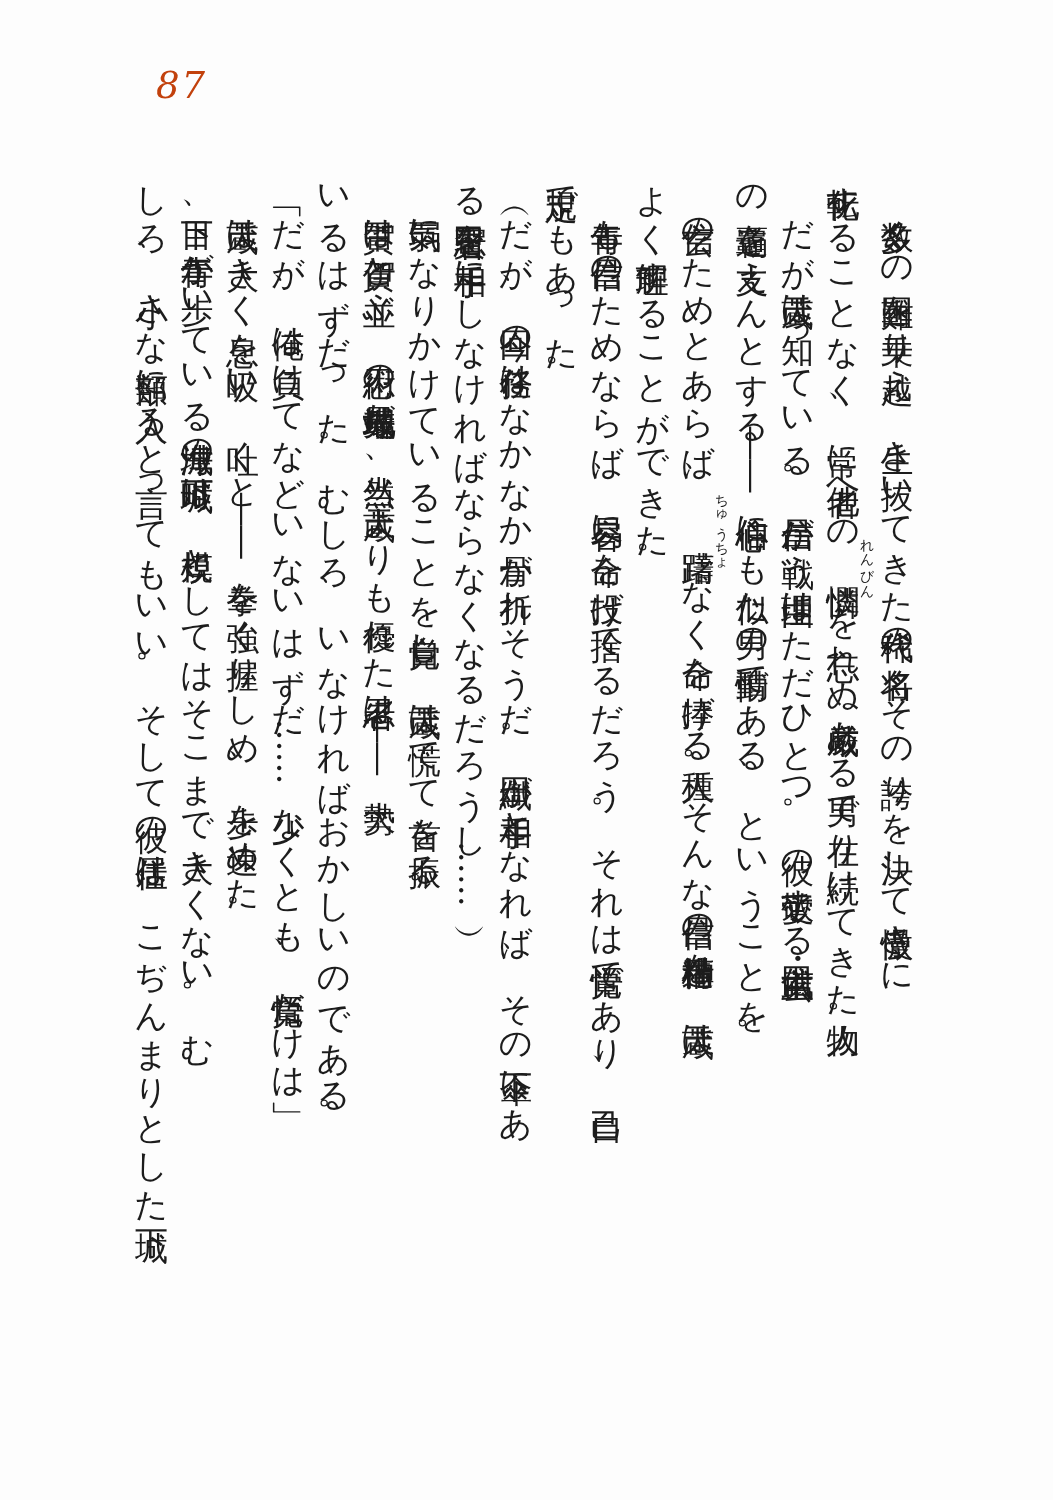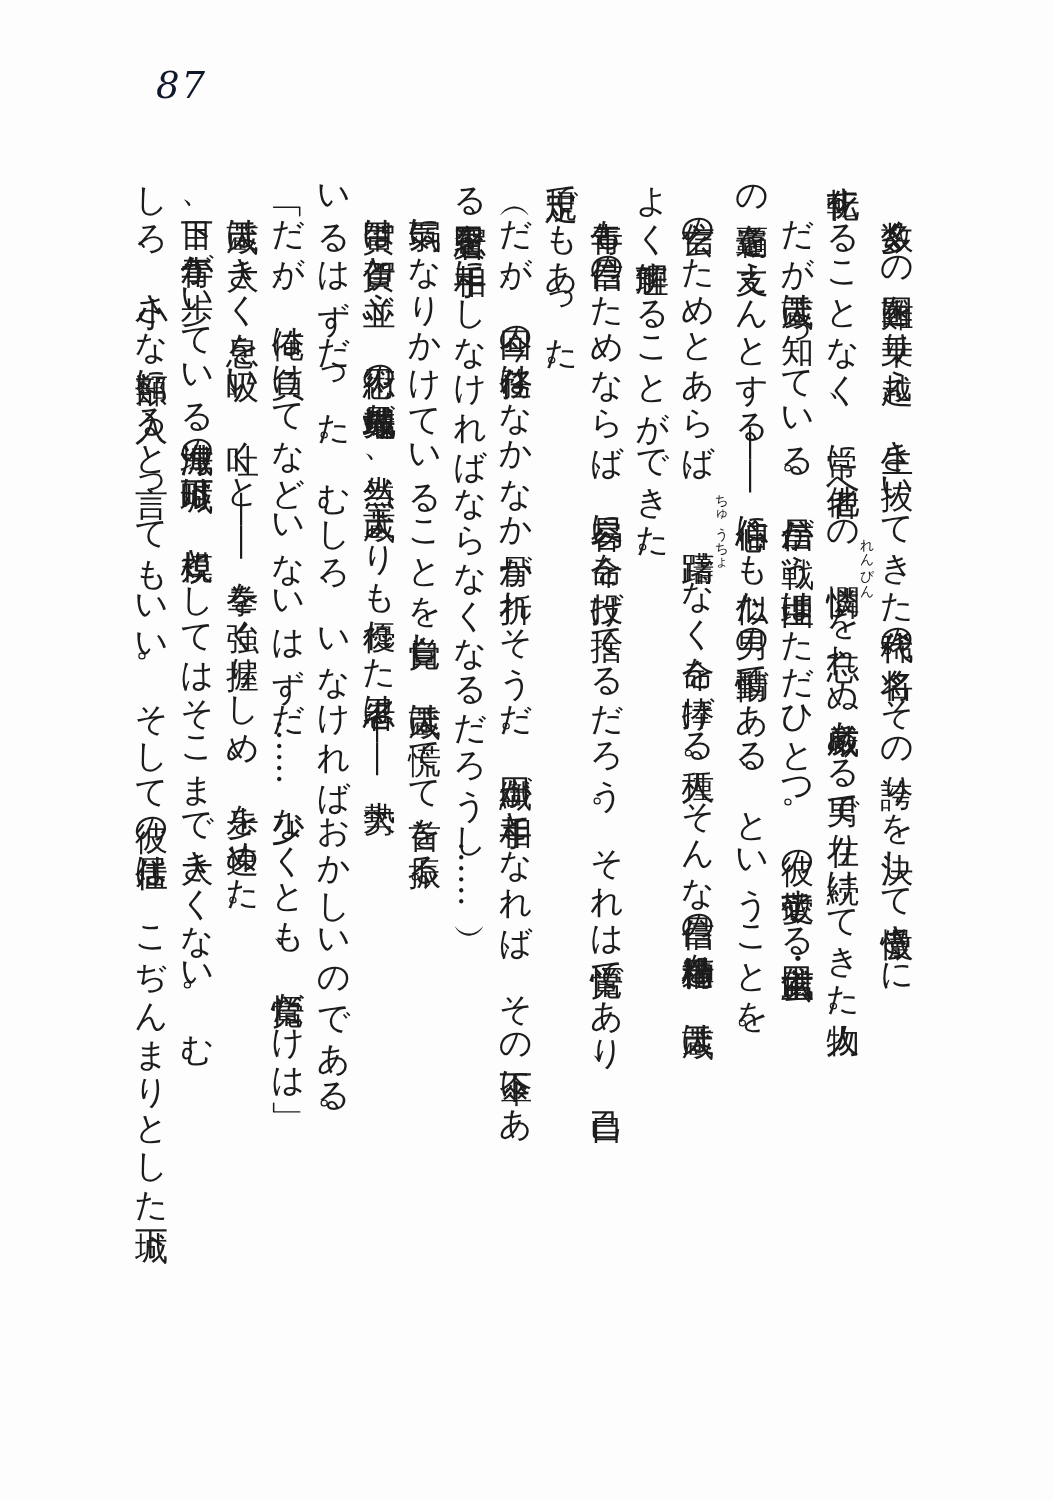--- a/index.html
+++ b/index.html
@@ -15,21 +15,21 @@
     overflow: hidden;
     font-family: "DejaVu Serif", "Liberation Serif", serif;
     color: #1c1c1c;
   }
   .page-number {
     position: absolute;
     top: 64px;
     left: 156px;
     font-size: 37px;
     font-style: italic;
-    color: #0f172a;
+    color: #c2410c;
     letter-spacing: 2px;
   }
   .text-block {
     position: absolute;
     top: 163px;
     right: 133px;
     height: 1295px;
     writing-mode: vertical-rl;
     text-orientation: mixed;
     font-size: 33px;

